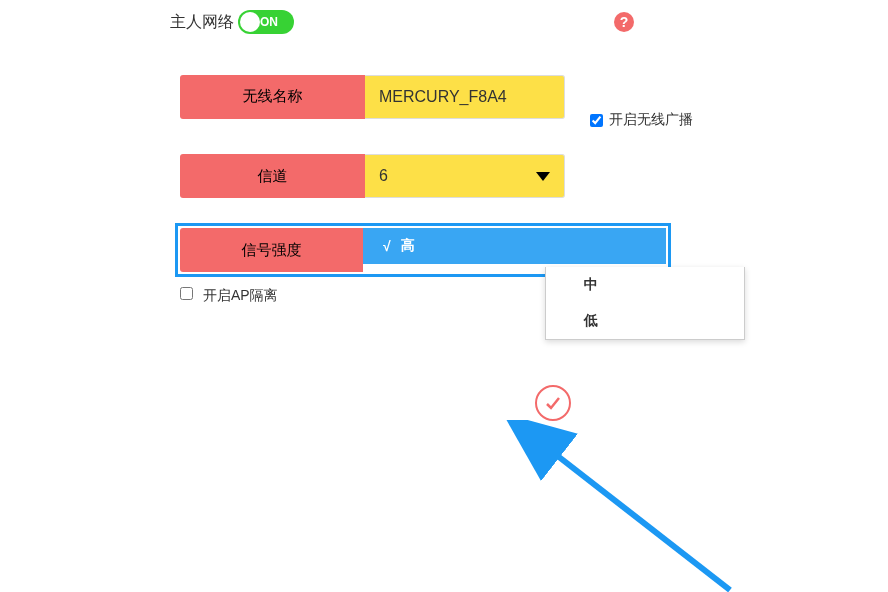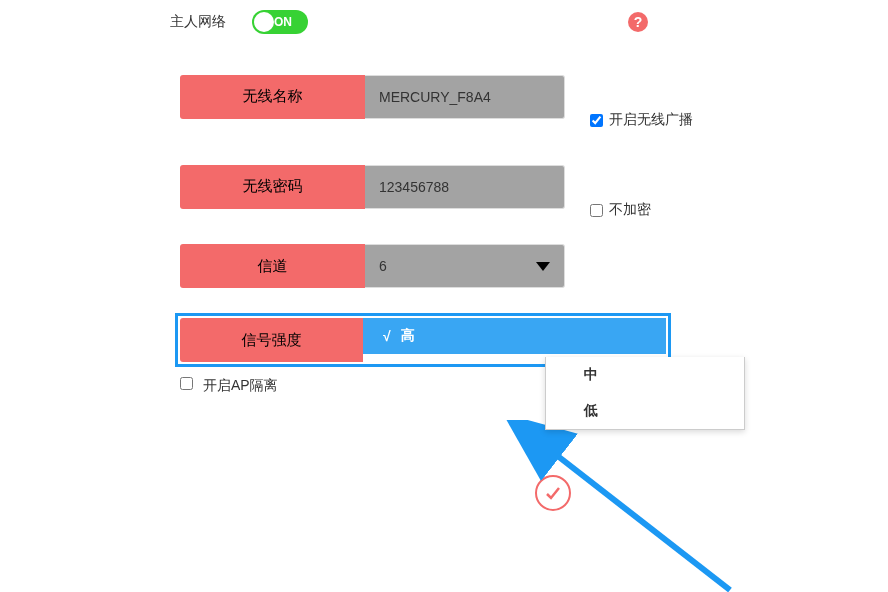--- a/index.html
+++ b/index.html
@@ -10,23 +10,23 @@
       height: 592px;
       position: relative;
       overflow: hidden;
     }
     .header {
       display: flex;
       align-items: center;
       padding: 10px 0 0 170px;
     }
     .title {
-      font-size: 14px;
-      color: #333;
-      margin-right: 26px;
+      font-size: 16px;
+      color: #333;
+      margin-right: 4px;
       text-align: center;
     }
     .toggle {
       width: 56px;
       height: 24px;
       background: #37d234;
       border-radius: 12px;
       position: relative;
       cursor: pointer;
       display: flex;
@@ -83,24 +83,24 @@
       border-radius: 3px 0 0 3px;
     }
     .input-box {
       width: 200px;
       height: 44px;
       border: 1px solid #ddd;
       border-left: none;
       padding: 0 14px;
       display: flex;
       align-items: center;
-      font-size: 14px;
+      font-size: 16px;
       color: #333;
       border-radius: 0 3px 3px 0;
-      background: #a3a3a3;
+      background: #fde047;
       position: relative;
     }
     .dropdown-arrow {
       position: absolute;
       right: 14px;
       width: 0;
       height: 0;
       border-left: 7px solid transparent;
       border-right: 7px solid transparent;
       border-top: 9px solid #000;
@@ -208,28 +208,20 @@
 <div class="form-area">
   <div class="row">
     <div class="label-box">无线名称</div>
     <div class="input-box">MERCURY_F8A4</div>
     <label class="side-check">
       <input type="checkbox" checked="" style="">
       <span>开启无线广播</span>
     </label>
   </div>
 
-  <div class="row">
-    <div class="label-box">无线密码</div>
-    <div class="input-box">123456788</div>
-    <label class="side-check">
-      <input type="checkbox" style="">
-      <span>不加密</span>
-    </label>
-  </div>
 
   <div class="row">
     <div class="label-box">信道</div>
     <div class="input-box">
       <span>6</span>
       <span class="dropdown-arrow"></span>
     </div>
   </div>
 
 

